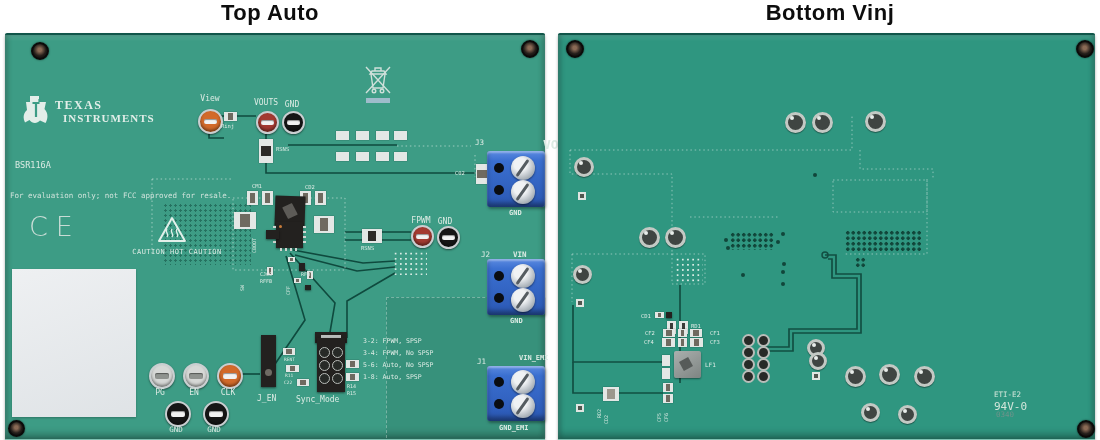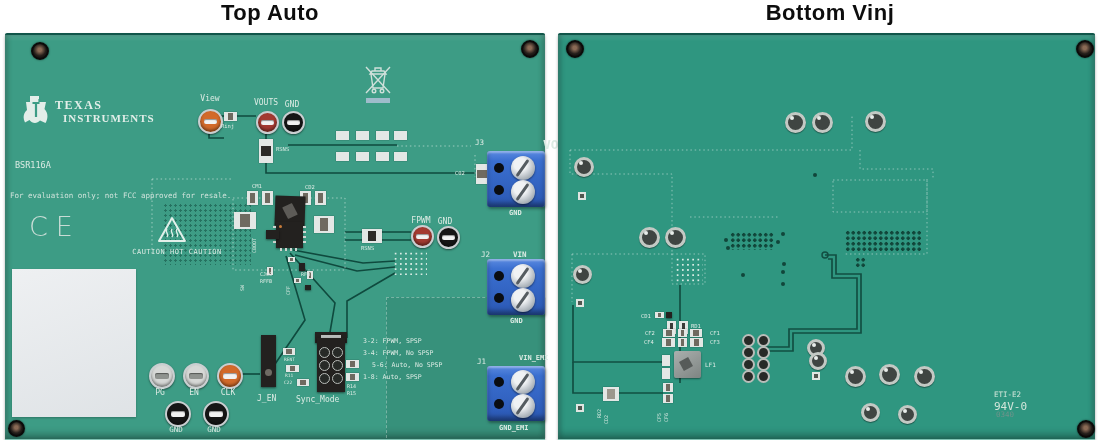--- a/index.html
+++ b/index.html
@@ -340,21 +340,21 @@
     </div>
   <div class="smd" style="left:341px;top:338px;width:13px;height:8px;">
       <i></i>
     </div>
   <div class="lbl" style="left:342px;top:349px;font-size:5px;">R14</div>
   <div class="lbl" style="left:342px;top:356px;font-size:5px;">R15</div>
   <div class="lbl" style="left:291px;top:361px;font-size:8px;">Sync_Mode</div>
 
   <div class="lbl" style="left:358px;top:303px;font-size:6.5px;">3-2: FPWM, SPSP</div>
   <div class="lbl" style="left:358px;top:315px;font-size:6.5px;">3-4: FPWM, No SPSP</div>
-  <div class="lbl" style="left:358px;top:327px;font-size:6.5px;margin-left:9px;">5-6: Auto, No SPSP</div>
+  <div class="lbl" style="left:358px;top:327px;font-size:6.5px;">5-6: Auto, No SPSP</div>
   <div class="lbl" style="left:358px;top:339px;font-size:6.5px;">1-8: Auto, SPSP</div>
 </div>
 
 <div class="board b-bot">
 
   <svg class="layer" width="537" height="404" viewBox="0 0 537 404">
     <g stroke="#124f42" stroke-width="1.7" fill="none">
       <path d="M122,250 V316"></path>
       <path d="M15,270 V327 H104"></path>
       <path d="M15,327 V358 H45"></path>

